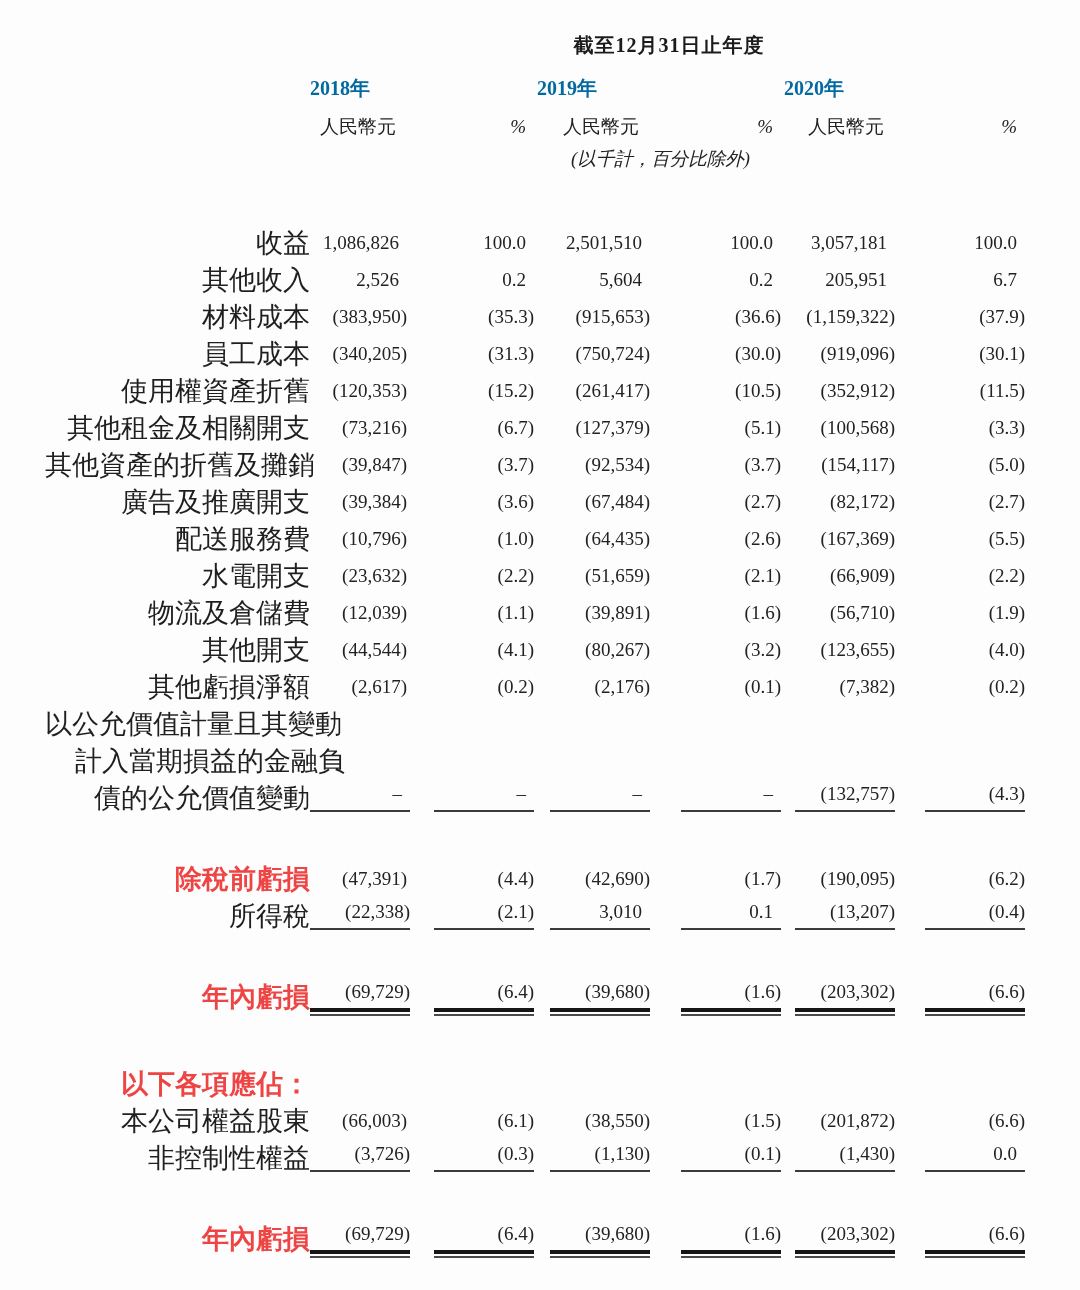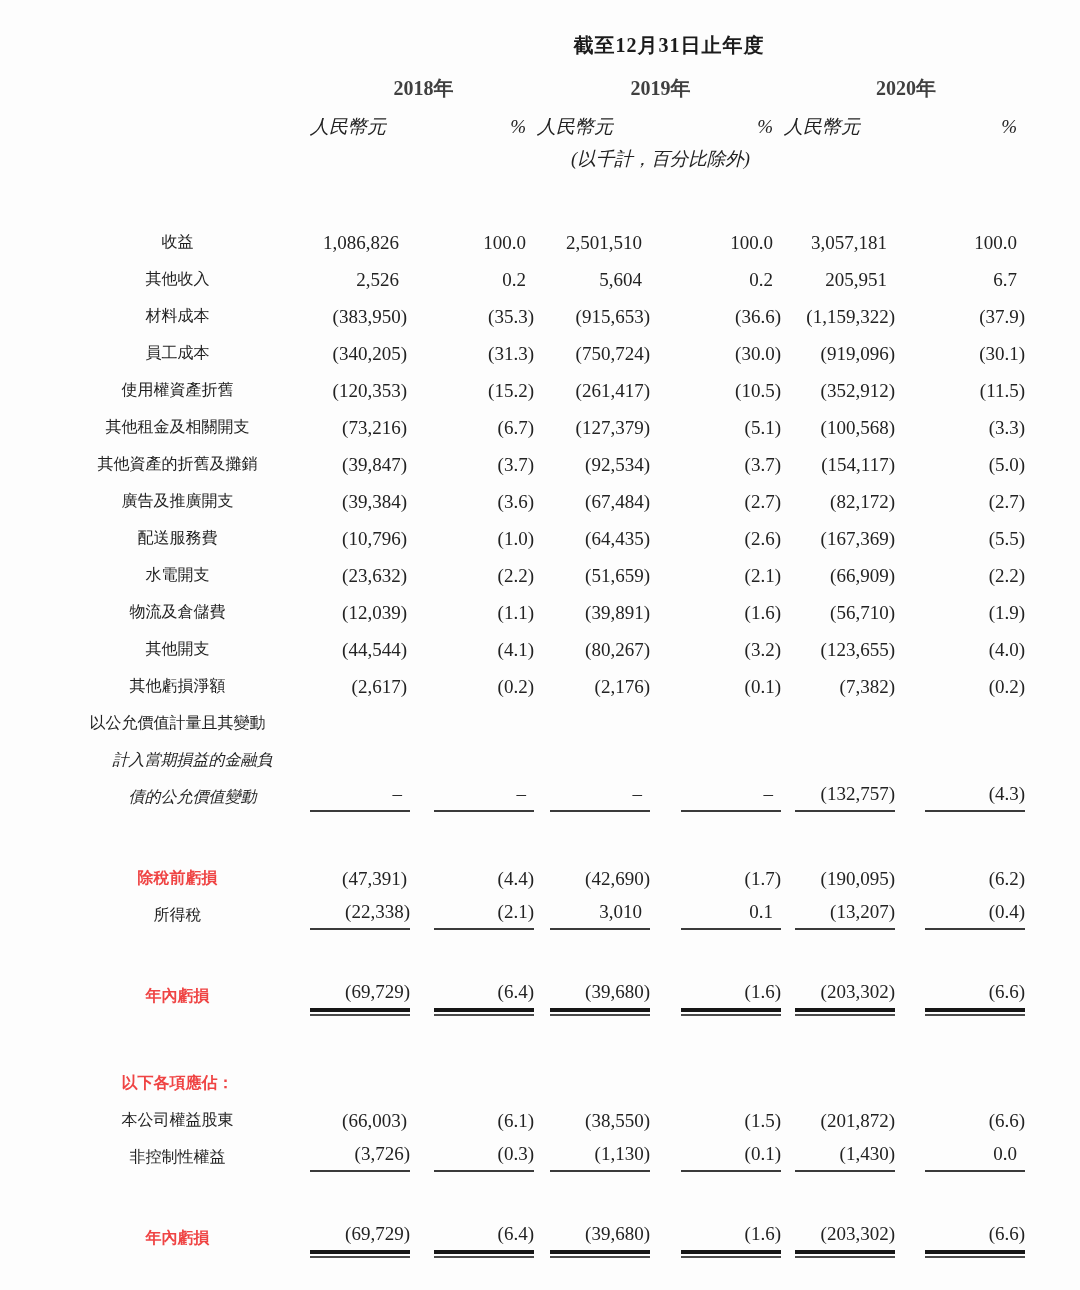--- a/index.html
+++ b/index.html
@@ -35,56 +35,55 @@
   td.period {
     text-align: center;
     font-weight: bold;
     font-size: 20px;
     letter-spacing: 1px;
     color: #1b1b1b;
     white-space: nowrap;
   }
   tr.years-row td { height: 40px; }
   td.year {
-    text-align: center;
+    text-align: left;
     font-weight: bold;
     font-size: 20px;
-    color: #404040;
+    color: #0369a1;
     white-space: nowrap;
   }
   tr.sub-row td { height: 38px; font-size: 19px; }
   td.cur {
-    text-align: left;
+    text-align: right;
     padding-right: 14px;
-    font-style: italic;
     white-space: nowrap;
   }
   td.pcthead {
     text-align: right;
     padding-right: 11px;
     font-style: italic;
   }
   tr.unit-row td { height: 30px; vertical-align: top; }
   td.unit {
     text-align: center;
     font-style: italic;
     font-size: 18.5px;
     white-space: nowrap;
     margin-top: 20px;
   }
 
   
   tbody td { height: 37px; font-size: 19px; }
   td.lbl {
-    text-align: center;
-    font-size: 16px;
+    text-align: right;
+    font-size: 27px;
     white-space: nowrap;
     color: #1f1f1f;
   }
-  td.lbl.ind1 { padding-left: 30px; font-style: italic; }
+  td.lbl.ind1 { padding-left: 30px; }
   tr.bold td.lbl { font-weight: bold; color: #ef4444; margin-left: 20px; }
   td.num {
     text-align: right;
     padding-right: 3px;
     white-space: nowrap;
   }
   .val.pad { padding-right: 8px; }
 
   
   .rule {

